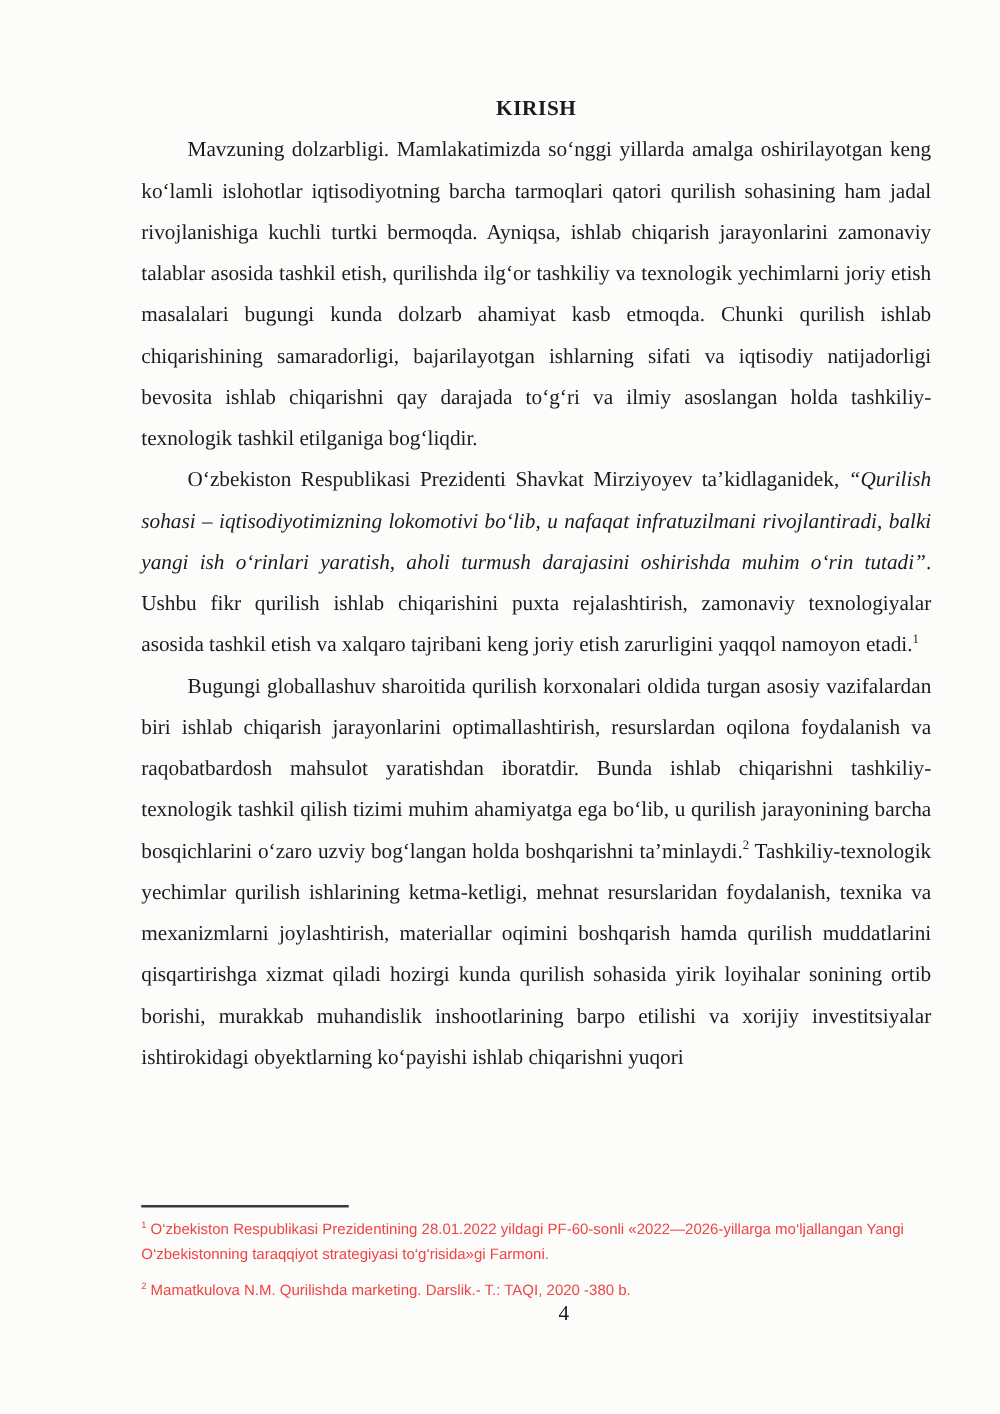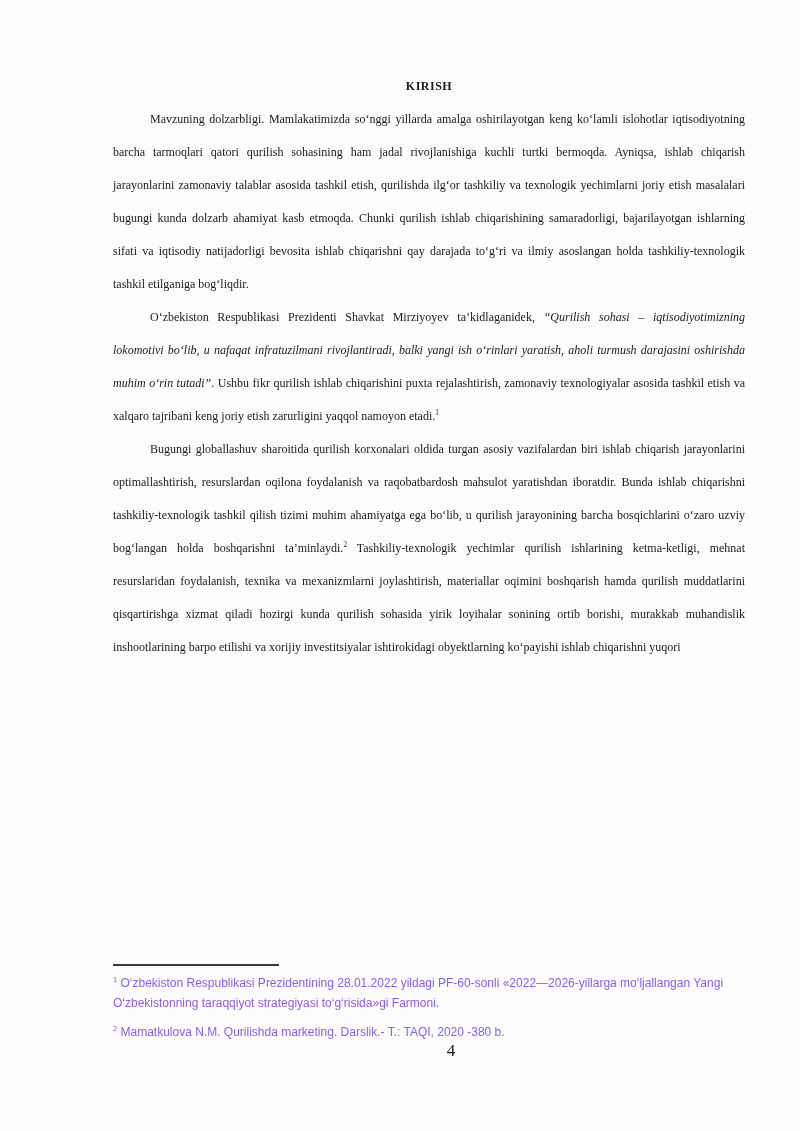--- a/index.html
+++ b/index.html
@@ -19,21 +19,21 @@
     width: 800px;
     height: 1131px;
     background: #fcfcfa;
   }
   .content {
     position: absolute;
     left: 113px;
     top: 70px;
     width: 632px;
     font-family: "Liberation Serif", serif;
-    font-size: 12px;
+    font-size: 17px;
     line-height: 33px;
     color: #1b1b1b;
   }
   .title {
     text-align: center;
     font-weight: bold;
     margin: 0;
     letter-spacing: 0.5px;
   }
   .para {
@@ -49,21 +49,21 @@
     line-height: 0;
   }
   .footnote-area {
     position: absolute;
     left: 113px;
     top: 964px;
     width: 636px;
     font-family: "Liberation Sans", sans-serif;
     font-size: 12px;
     line-height: 20px;
-    color: #8b5cf6;
+    color: #ef4444;
     text-align: left;
   }
   .footnote-separator {
     width: 166px;
     height: 0;
     border-top: 2px solid #3a3a3a;
     margin-bottom: 7px;
   }
   .footnote { margin: 0; }
   .footnote + .footnote { margin-top: 9px; }

